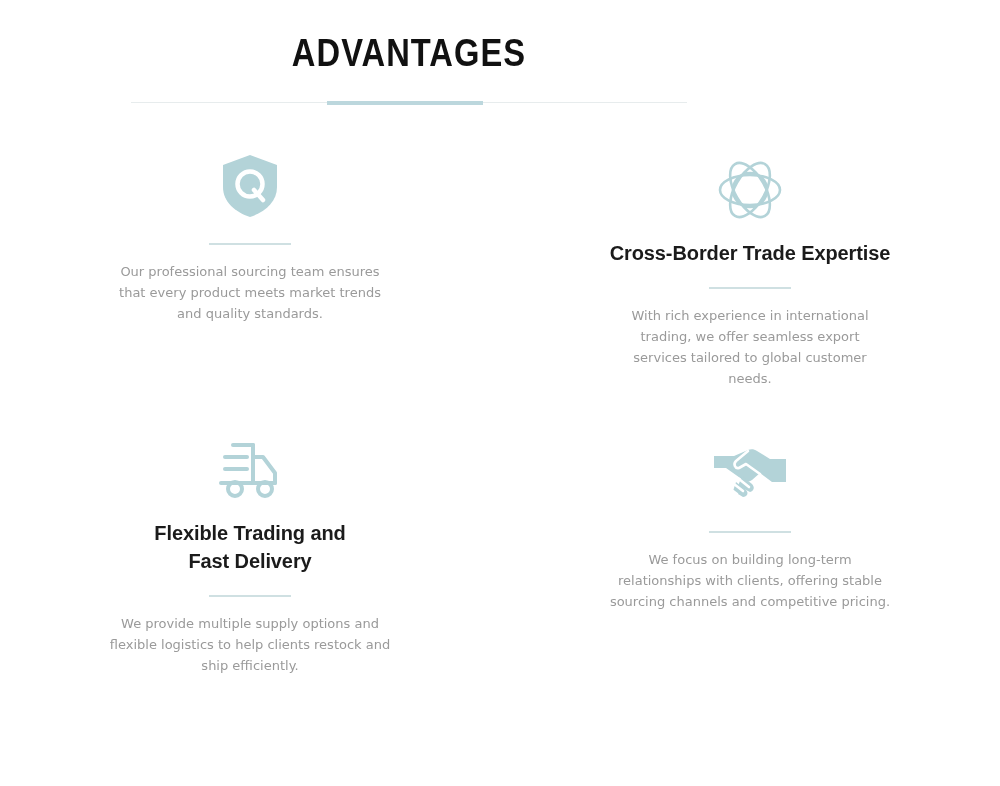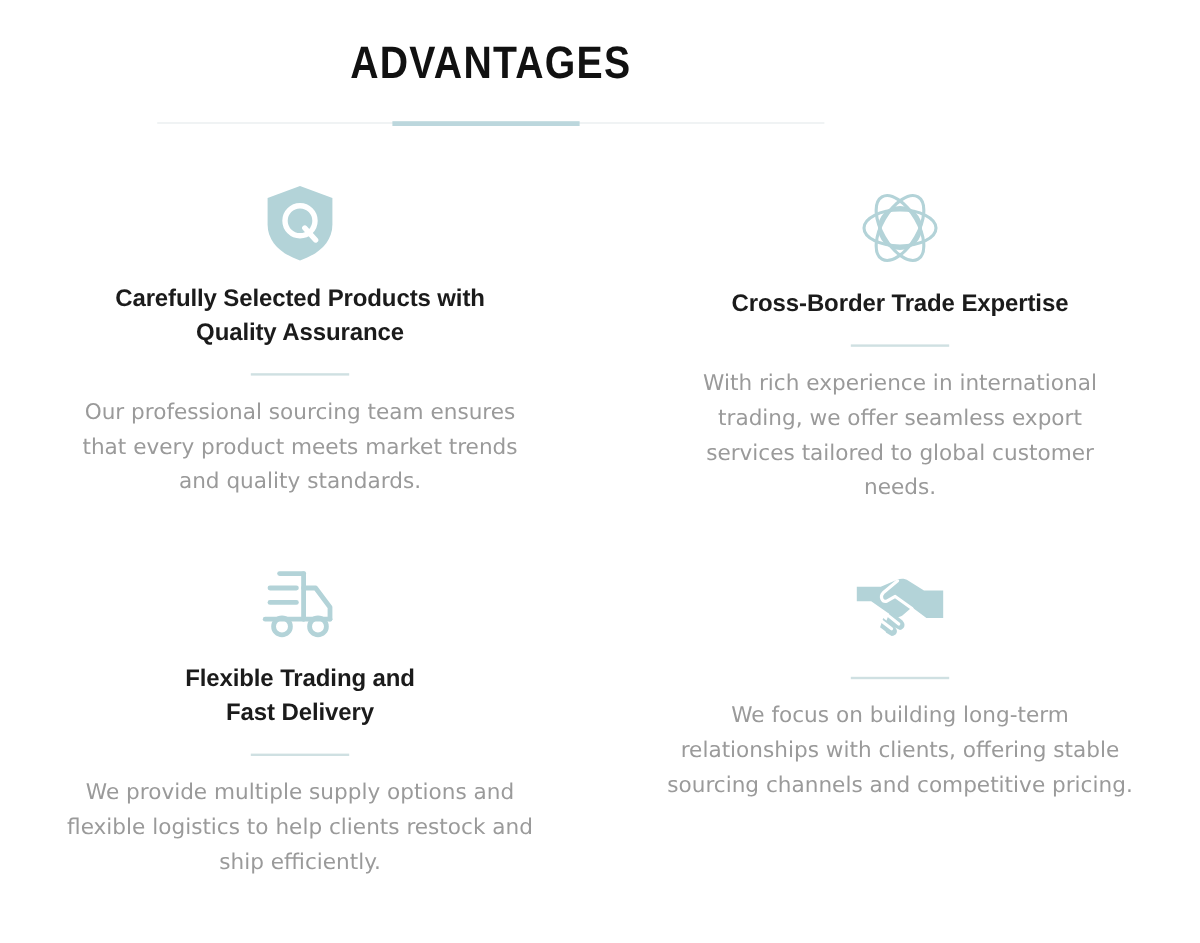--- a/index.html
+++ b/index.html
@@ -95,21 +95,21 @@
 
   .card-divider {
     width: 82px;
     height: 2px;
     background: #cfe0e2;
     margin: 20px auto 0;
   }
 
   .card-text {
     font-family: "DejaVu Sans", sans-serif;
-    font-size: 18px;
+    font-size: 13px;
     color: #9a9a9a;
     line-height: 1.62;
     margin: 16px auto 0;
     white-space: pre-line;
     font-weight: 400;
   }
   .w-left  { max-width: 400px; }
   .w-right { max-width: 432px; }
   .w-left2 { max-width: 372px; }
   .w-right2{ max-width: 432px; text-align: center; }
@@ -133,22 +133,20 @@
   <div class="cards">
 
     <div class="card card-r1">
       <div class="card-icon">
         <svg width="58" height="64" viewBox="0 0 58 64" aria-hidden="true">
           <path d="M29 1 L56 11 V33 C56 48 44 58 29 63 C14 58 2 48 2 33 V11 Z" fill="#b3d3d8"></path>
           <circle cx="29" cy="30" r="12.5" fill="none" stroke="#ffffff" stroke-width="4.5"></circle>
           <path d="M33 36 L42 46" stroke="#ffffff" stroke-width="4.5" stroke-linecap="round"></path>
         </svg>
       </div>
-      <div class="card-title">Carefully Selected Products with
-Quality Assurance</div>
       <div class="card-divider"></div>
       <div class="card-text w-left">Our professional sourcing team ensures
 that every product meets market trends
 and quality standards.</div>
     </div>
 
     <div class="card card-r2">
       <div class="card-icon">
         <svg width="66" height="66" viewBox="0 0 66 66" aria-hidden="true">
           <g fill="none" stroke="#b3d3d8" stroke-width="2.6">

